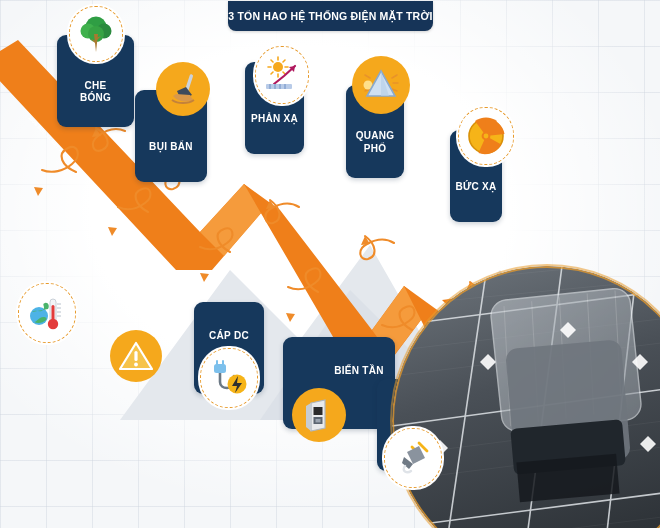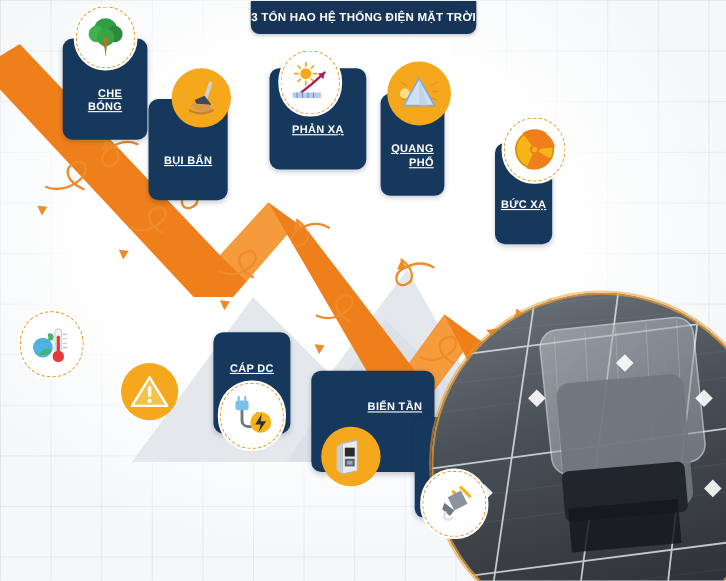--- a/index.html
+++ b/index.html
@@ -35,22 +35,22 @@
   .curls{position:absolute;left:0;top:0;width:660px;height:528px;z-index:14;pointer-events:none;}
 
   
   .card{
     position:absolute;background:#16385c;border-radius:9px;
     box-shadow:0 2px 5px rgba(18,40,70,.22);
     display:flex;align-items:center;justify-content:center;
     z-index:20;}
   .card .lbl{
     color:#ffffff;font-size:10px;font-weight:bold;line-height:1.25;
-    text-align:right;letter-spacing:.3px;text-transform:uppercase;
-    white-space:pre-line;padding:0 4px;text-decoration:underline;}
+    text-align:center;letter-spacing:.3px;text-transform:uppercase;
+    white-space:pre-line;padding:0 4px;}
   .card.icon-top .lbl{margin-top:22px;}
   .card.icon-bottom .lbl{margin-bottom:24px;}
 
   
   .badge{position:absolute;border-radius:50%;z-index:30;
     display:flex;align-items:center;justify-content:center;}
   .badge.amber{background:#f5a81c;}
   .badge.white{background:#ffffff;border:1.6px dashed #e79a2b;box-shadow:0 0 0 2px #fff;}
   .badge svg,.badge .glyph{display:block;}
 
@@ -154,21 +154,21 @@
   </div>
   <div class="badge amber" style="left:156px;top:62px;width:54px;height:54px;">
     <svg width="40" height="40" viewBox="0 0 40 40">
       <rect x="24" y="5" width="3.4" height="20" rx="1.6" fill="#cbd2da" transform="rotate(18 26 15)"></rect>
       <path d="M14 22 l9 -4 l6 8 l-11 5 z" fill="#3d4a5c"></path>
       <path d="M10 27 c5 6 14 7 20 4 l-3 -5 l-14 -1 z" fill="#d9984a"></path>
       <path d="M9 31 c6 4 16 4 22 0" stroke="#c4823a" stroke-width="2" fill="none"></path>
     </svg>
   </div>
 
-  <div class="card icon-top" style="left:245px;top:62px;width:88px;height:92px;">
+  <div class="card icon-top" style="left:245px;top:62px;width:59px;height:92px;">
     <span class="lbl">PHẢN XẠ</span>
   </div>
   <div class="badge white" style="left:255px;top:46px;width:52px;height:56px;border-radius:48%;">
     <svg width="42" height="42" viewBox="0 0 42 42">
       <circle cx="17" cy="13" r="5" fill="#f6a81d"></circle>
       <g stroke="#f6a81d" stroke-width="1.6" stroke-linecap="round">
         <line x1="17" y1="3" x2="17" y2="6"></line>
           <line x1="17" y1="20" x2="17" y2="23"></line>
         <line x1="7" y1="13" x2="10" y2="13"></line>
           <line x1="24" y1="13" x2="27" y2="13"></line>

